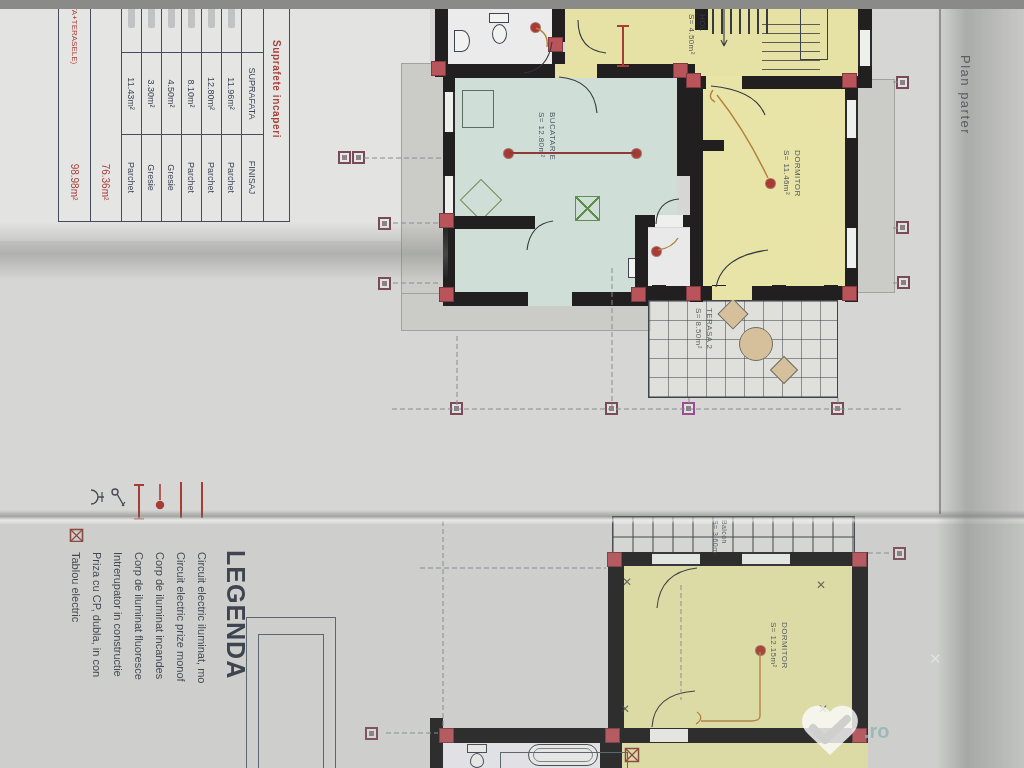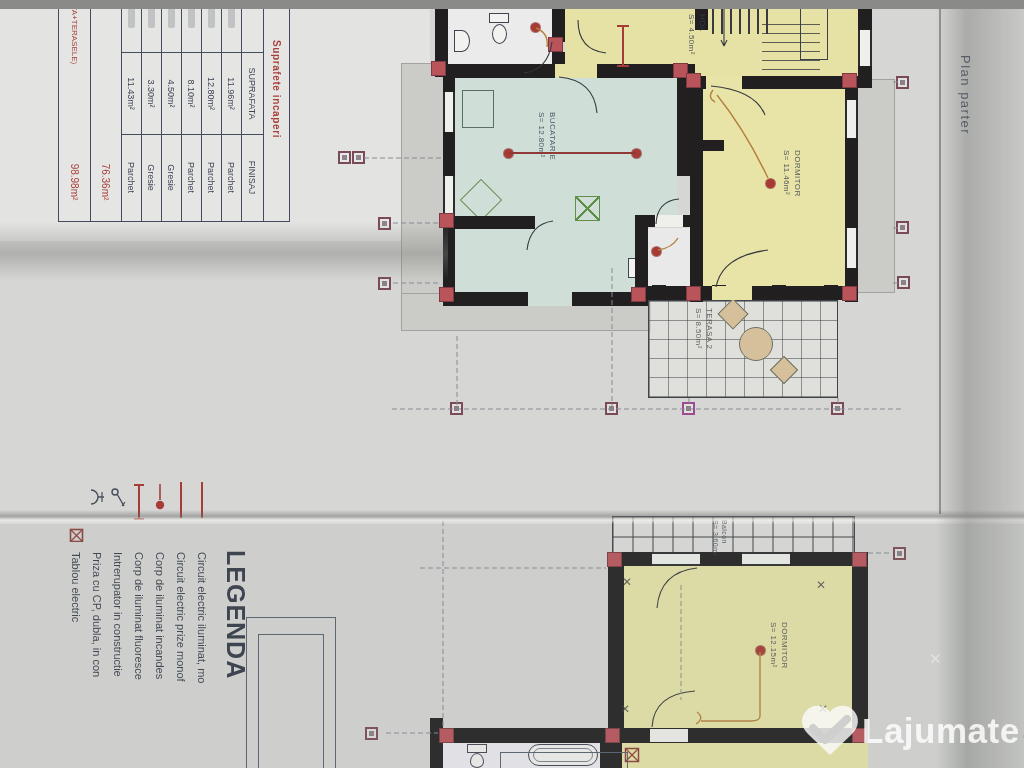--- a/index.html
+++ b/index.html
@@ -446,18 +446,17 @@
   <div class="abs crease"></div>
   <div class="abs lower-tint"></div>
   <div class="abs right-fold"></div>
   <div class="abs fold-line"></div>
 
   <div class="wm" style="left:798px;top:702px;">
     <svg width="64" height="58" viewBox="0 0 64 58">
       <path d="M32,10 C38,2 50,2 56,9 C62,16 61,25 54,32 L32,53 L10,32 C3,25 2,16 8,9 C14,2 26,2 32,10 Z" fill="rgba(250,250,250,.82)"></path>
       <path d="M15,26 L27,38 L49,17" fill="none" stroke="#cfd0cd" stroke-width="8" stroke-linecap="round" stroke-linejoin="round"></path>
     </svg>
-    <span class="wm-text">Lajumate</span>
       <span class="wm-ro">.ro</span>
   </div>
   <div class="wm-x" style="left:929px;top:650px;">✕</div>
 
 </div>
 
 </body></html>

